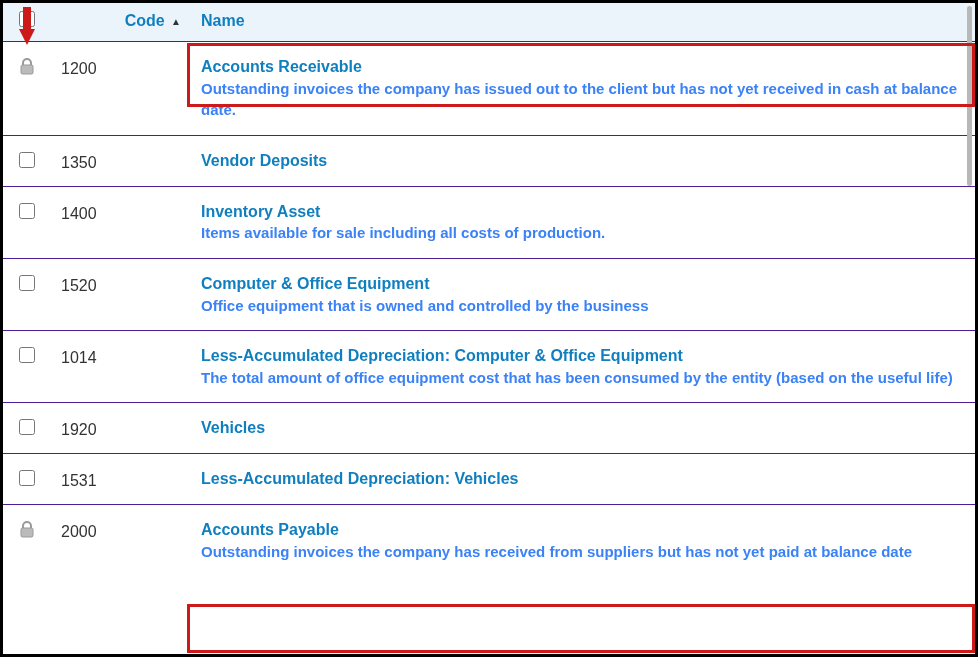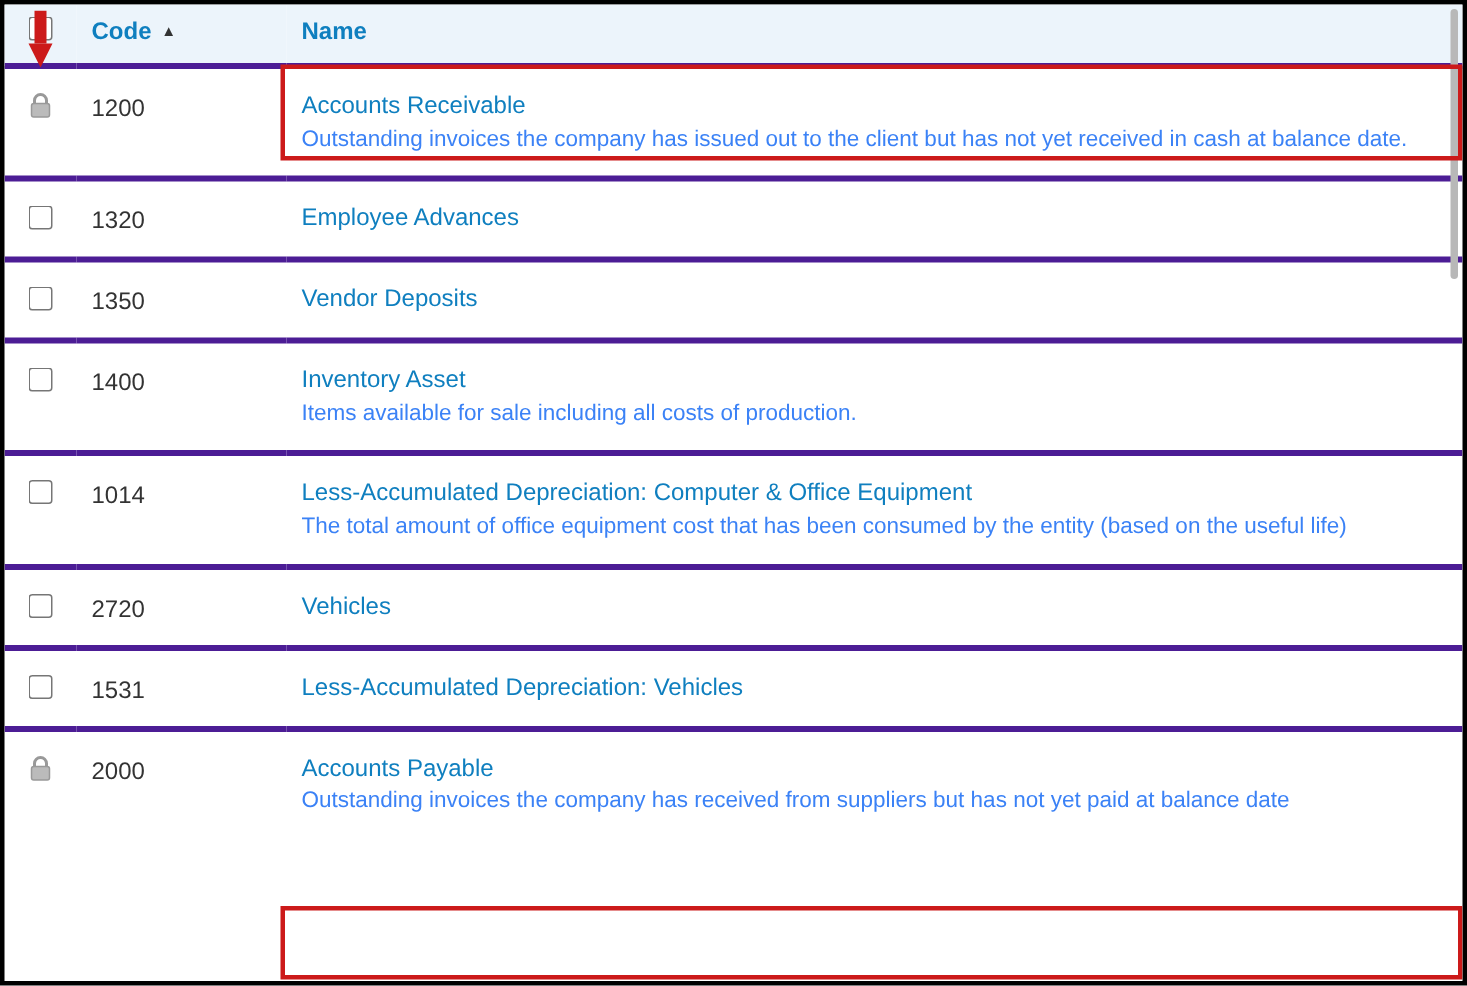--- a/index.html
+++ b/index.html
@@ -24,33 +24,33 @@
     thead th {
       text-align: left;
       font-weight: bold;
       color: #0f7fbf;
       padding: 8px 10px 10px 10px;
       font-size: 16px;
       height: 38px;
       vertical-align: middle;
     }
     th.col-check { width: 48px; }
-    th.col-code { width: 140px; }
+    th.col-code { width: 140px; text-align: right; }
     th.col-name { }
     tbody tr {
-      border-top: 4px solid #4c1d95;
+      border-top: 1px solid #4c1d95;
     }
     tbody td {
       padding: 14px 10px;
       vertical-align: top;
       color: #666;
     }
     td.col-check { width: 48px; text-align: left; padding-left: 16px; vertical-align: top; padding-top: 16px;}
     td.col-code  { width: 140px; color: #333; font-size: 16px; padding-top: 18px;}
-    td.col-name  { font-size: 16px; line-height: 1.35; }
+    td.col-name  { font-size: 16px; line-height: 1.35; font-weight: bold; }
     .link { color: #0f7fbf; text-decoration: none; display: inline-block; }
     .desc { color: #3b82f6; font-size: 15px; margin-top: 16px; }
     input[type="checkbox"] {
       width: 16px; height: 16px;
       accent-color: #999;
       cursor: pointer;
     }
     .lock-icon {
       display: inline-block;
       width: 16px; height: 18px;
@@ -105,41 +105,41 @@
     <tr>
           <td class="col-check"><span class="lock-icon"><svg width="16" height="18" viewBox="0 0 16 18">
                 <path d="M4 7 V5 a4 4 0 0 1 8 0 V7" fill="none" stroke="#999" stroke-width="2"></path>
                 <rect x="2" y="7" width="12" height="9" rx="1.5" fill="#bbb" stroke="#999"></rect>
               </svg></span></td>
           <td class="col-code">1200</td>
           <td class="col-name"><a href="#" class="link">Accounts Receivable</a><br><span class="desc">Outstanding invoices the company has issued out to the client but has not yet received in cash at balance date.</span></td>
         </tr>
         <tr>
           <td class="col-check"><input type="checkbox" style=""></td>
-          <td class="col-code">1320</td>
-          <td class="col-name"><a href="#" class="link">Employee Advances</a></td>
-        </tr>
-        <tr>
-          <td class="col-check"><input type="checkbox" style=""></td>
           <td class="col-code">1350</td>
           <td class="col-name"><a href="#" class="link">Vendor Deposits</a></td>
         </tr>
         <tr>
           <td class="col-check"><input type="checkbox" style=""></td>
           <td class="col-code">1400</td>
           <td class="col-name"><a href="#" class="link">Inventory Asset</a><br><span class="desc">Items available for sale including all costs of production.</span></td>
         </tr>
         <tr>
           <td class="col-check"><input type="checkbox" style=""></td>
+          <td class="col-code">1520</td>
+          <td class="col-name"><a href="#" class="link">Computer &amp; Office Equipment</a><br><span class="desc">Office equipment that is owned and controlled by the business</span></td>
+        </tr>
+        <tr>
+          <td class="col-check"><input type="checkbox" style=""></td>
           <td class="col-code">1014</td>
           <td class="col-name"><a href="#" class="link">Less-Accumulated Depreciation: Computer &amp; Office Equipment</a><br><span class="desc">The total amount of office equipment cost that has been consumed by the entity (based on the useful life)</span></td>
         </tr>
         <tr>
           <td class="col-check"><input type="checkbox" style=""></td>
-          <td class="col-code">2720</td>
+          <td class="col-code">1920</td>
           <td class="col-name"><a href="#" class="link">Vehicles</a></td>
         </tr>
         <tr>
           <td class="col-check"><input type="checkbox" style=""></td>
           <td class="col-code">1531</td>
           <td class="col-name"><a href="#" class="link">Less-Accumulated Depreciation: Vehicles</a></td>
         </tr>
         <tr>
           <td class="col-check"><span class="lock-icon"><svg width="16" height="18" viewBox="0 0 16 18">
                 <path d="M4 7 V5 a4 4 0 0 1 8 0 V7" fill="none" stroke="#999" stroke-width="2"></path>

